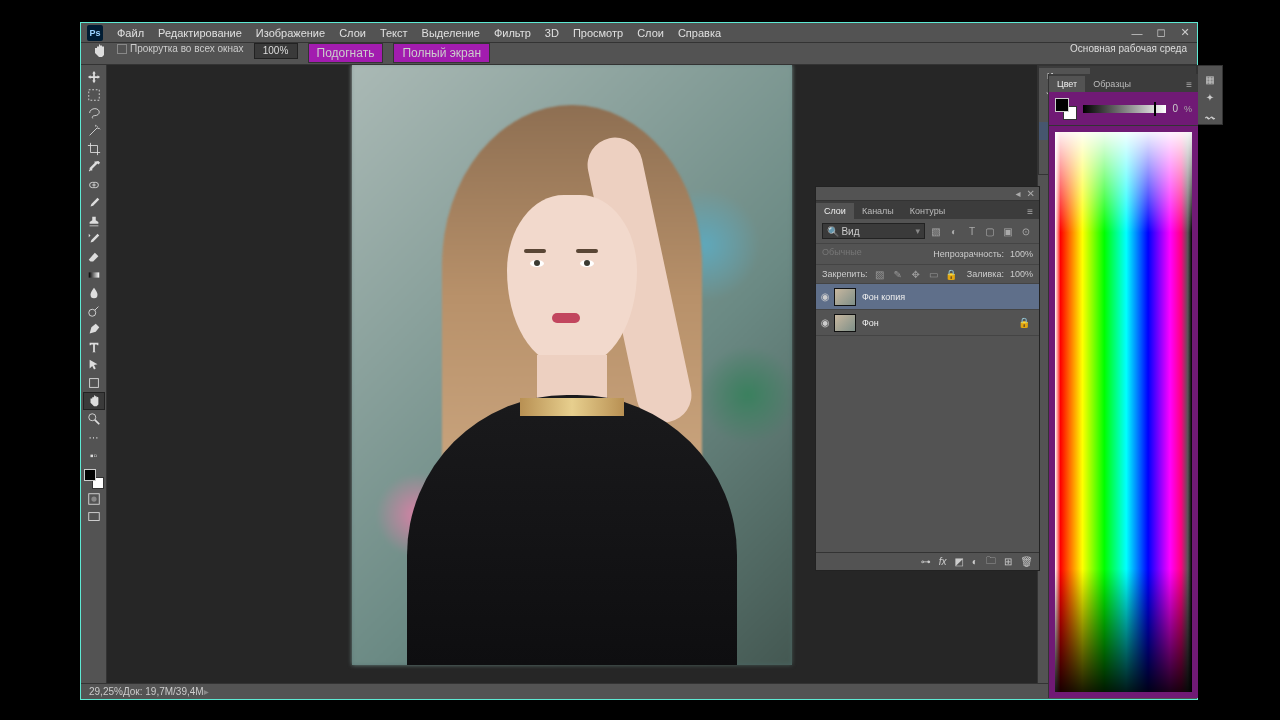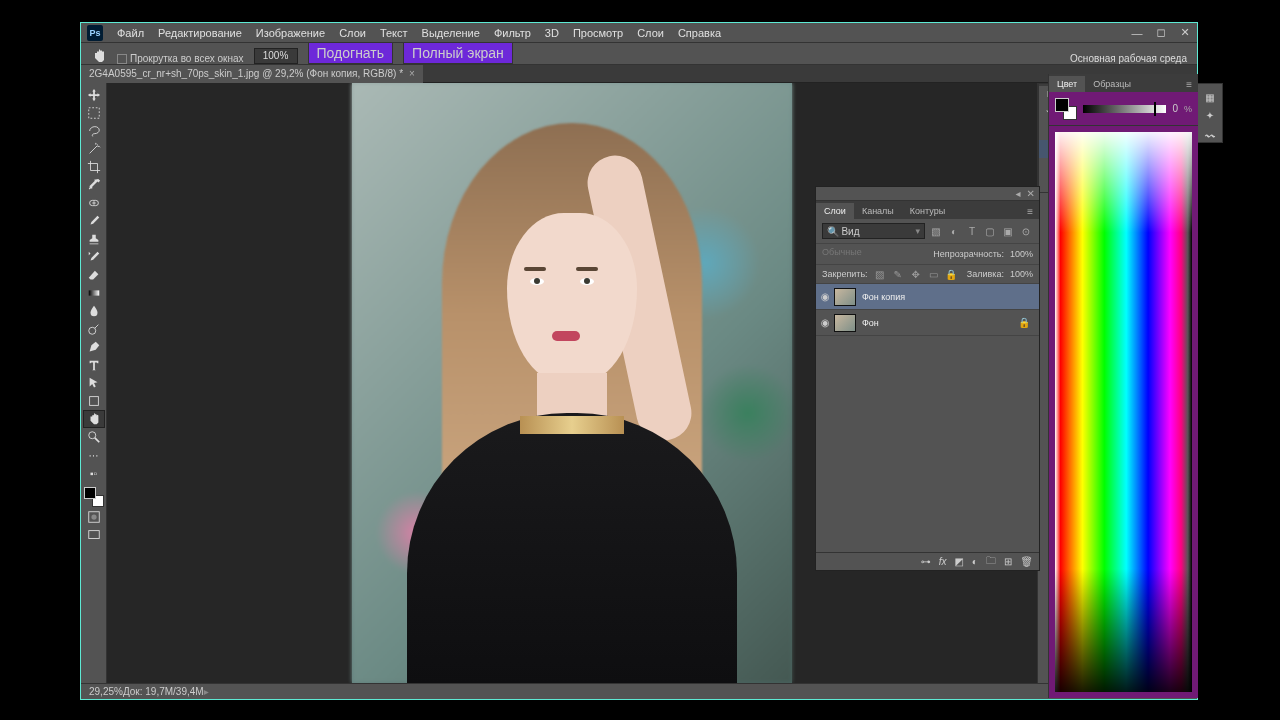--- a/index.html
+++ b/index.html
@@ -5,26 +5,26 @@
   *{margin:0;padding:0;box-sizing:border-box;font-family:Tahoma,Arial,sans-serif;font-size:10px;color:#ccc;user-select:none}
   body{background:#000;width:1280px;height:720px;overflow:hidden;position:relative}
   .app-frame{position:absolute;left:80px;top:22px;right:82px;bottom:20px;background:#535353;border:1px solid #5eead4;display:flex;flex-direction:column}
   
   .menubar{height:20px;background:#535353;display:flex;align-items:center;padding-left:6px;gap:14px;border-bottom:1px solid #333}
   .ps-logo{width:16px;height:16px;background:#001c33;color:#9bd3ff;display:flex;align-items:center;justify-content:center;font-size:9px;font-weight:700;border-radius:2px}
   .menu-item{color:#e0e0e0;font-size:11px;cursor:pointer}
   .win-controls{margin-left:auto;display:flex;gap:0}
   .win-btn{width:24px;height:16px;display:flex;align-items:center;justify-content:center;font-size:11px;color:#ccc}
   
-  .optbar{height:22px;background:#535353;border-bottom:1px solid #333;display:flex;align-items:flex-end;padding:0 10px;gap:10px}
+  .optbar{height:22px;background:#535353;border-bottom:1px solid #333;display:flex;align-items:flex-start;padding:0 10px;gap:10px}
   .tool-active{width:16px;height:16px;display:flex;align-items:center;justify-content:center}
   .chk{width:10px;height:10px;border:1px solid #888;display:inline-block;margin-right:3px;vertical-align:middle}
   .opt-txt{font-size:10px;color:#ddd}
   .zoom-field{width:44px;height:16px;background:#3a3a3a;border:1px solid #222;color:#ddd;text-align:center;line-height:14px}
-  .opt-btn{padding:2px 8px;background:#6d28d9;border:1px solid #333;font-size:14px;cursor:pointer}
+  .opt-btn{padding:2px 8px;background:#a21caf;border:1px solid #333;font-size:12px;cursor:pointer}
   .workspace-label{margin-left:auto;font-size:10px;color:#ddd}
   
   .tabrow{height:18px;background:#3a3a3a;display:flex;align-items:center;border-bottom:1px solid #222}
   .doc-tab{background:#535353;height:18px;padding:0 8px;display:flex;align-items:center;gap:6px;font-size:9px;color:#ddd}
   .tab-close{color:#aaa;font-size:10px}
   
   .main{flex:1;display:flex;min-height:0}
   .toolbox{width:26px;background:#535353;border-right:1px solid #333;display:flex;flex-direction:column;align-items:center;padding-top:4px;gap:2px}
   .tbx{width:20px;height:16px;display:flex;align-items:center;justify-content:center;color:#ddd;position:relative}
   .tbx.sel{background:#3a3a3a;outline:1px solid #222}
@@ -138,26 +138,20 @@
           <path fill="#ddd" d="M4 5v5l4 4h3l2-2V4l-1-1-1 1V3l-1-1-1 1V2L9 1 8 2v2L7 3 6 4v1z"></path>
         </svg>
     </span>
     <span class="opt-txt"><span class="chk"></span><span>Прокрутка во всех окнах</span></span>
     <div class="zoom-field">100%</div>
     <div class="opt-btn">Подогнать</div>
     <div class="opt-btn">Полный экран</div>
     <span class="workspace-label">Основная рабочая среда</span>
   </div>
 
-  <div class="tabrow">
-    <div class="doc-tab">
-      <span>2G4A0595_cr_nr+sh_70ps_skin_1.jpg @ 29,2% (Фон копия, RGB/8) *</span>
-      <span class="tab-close">×</span>
-    </div>
-  </div>
 
   <div class="main">
 
     <div class="toolbox">
       <div class="tbx">
           <svg viewBox="0 0 16 16">
             <path fill="#ddd" d="M8 1l2 3H9v3h3V6l3 2-3 2V9H9v3h1l-2 3-2-3h1V9H4v1L1 8l3-2v1h3V4H6z"></path>
           </svg>
         </div>
       <div class="tbx">

